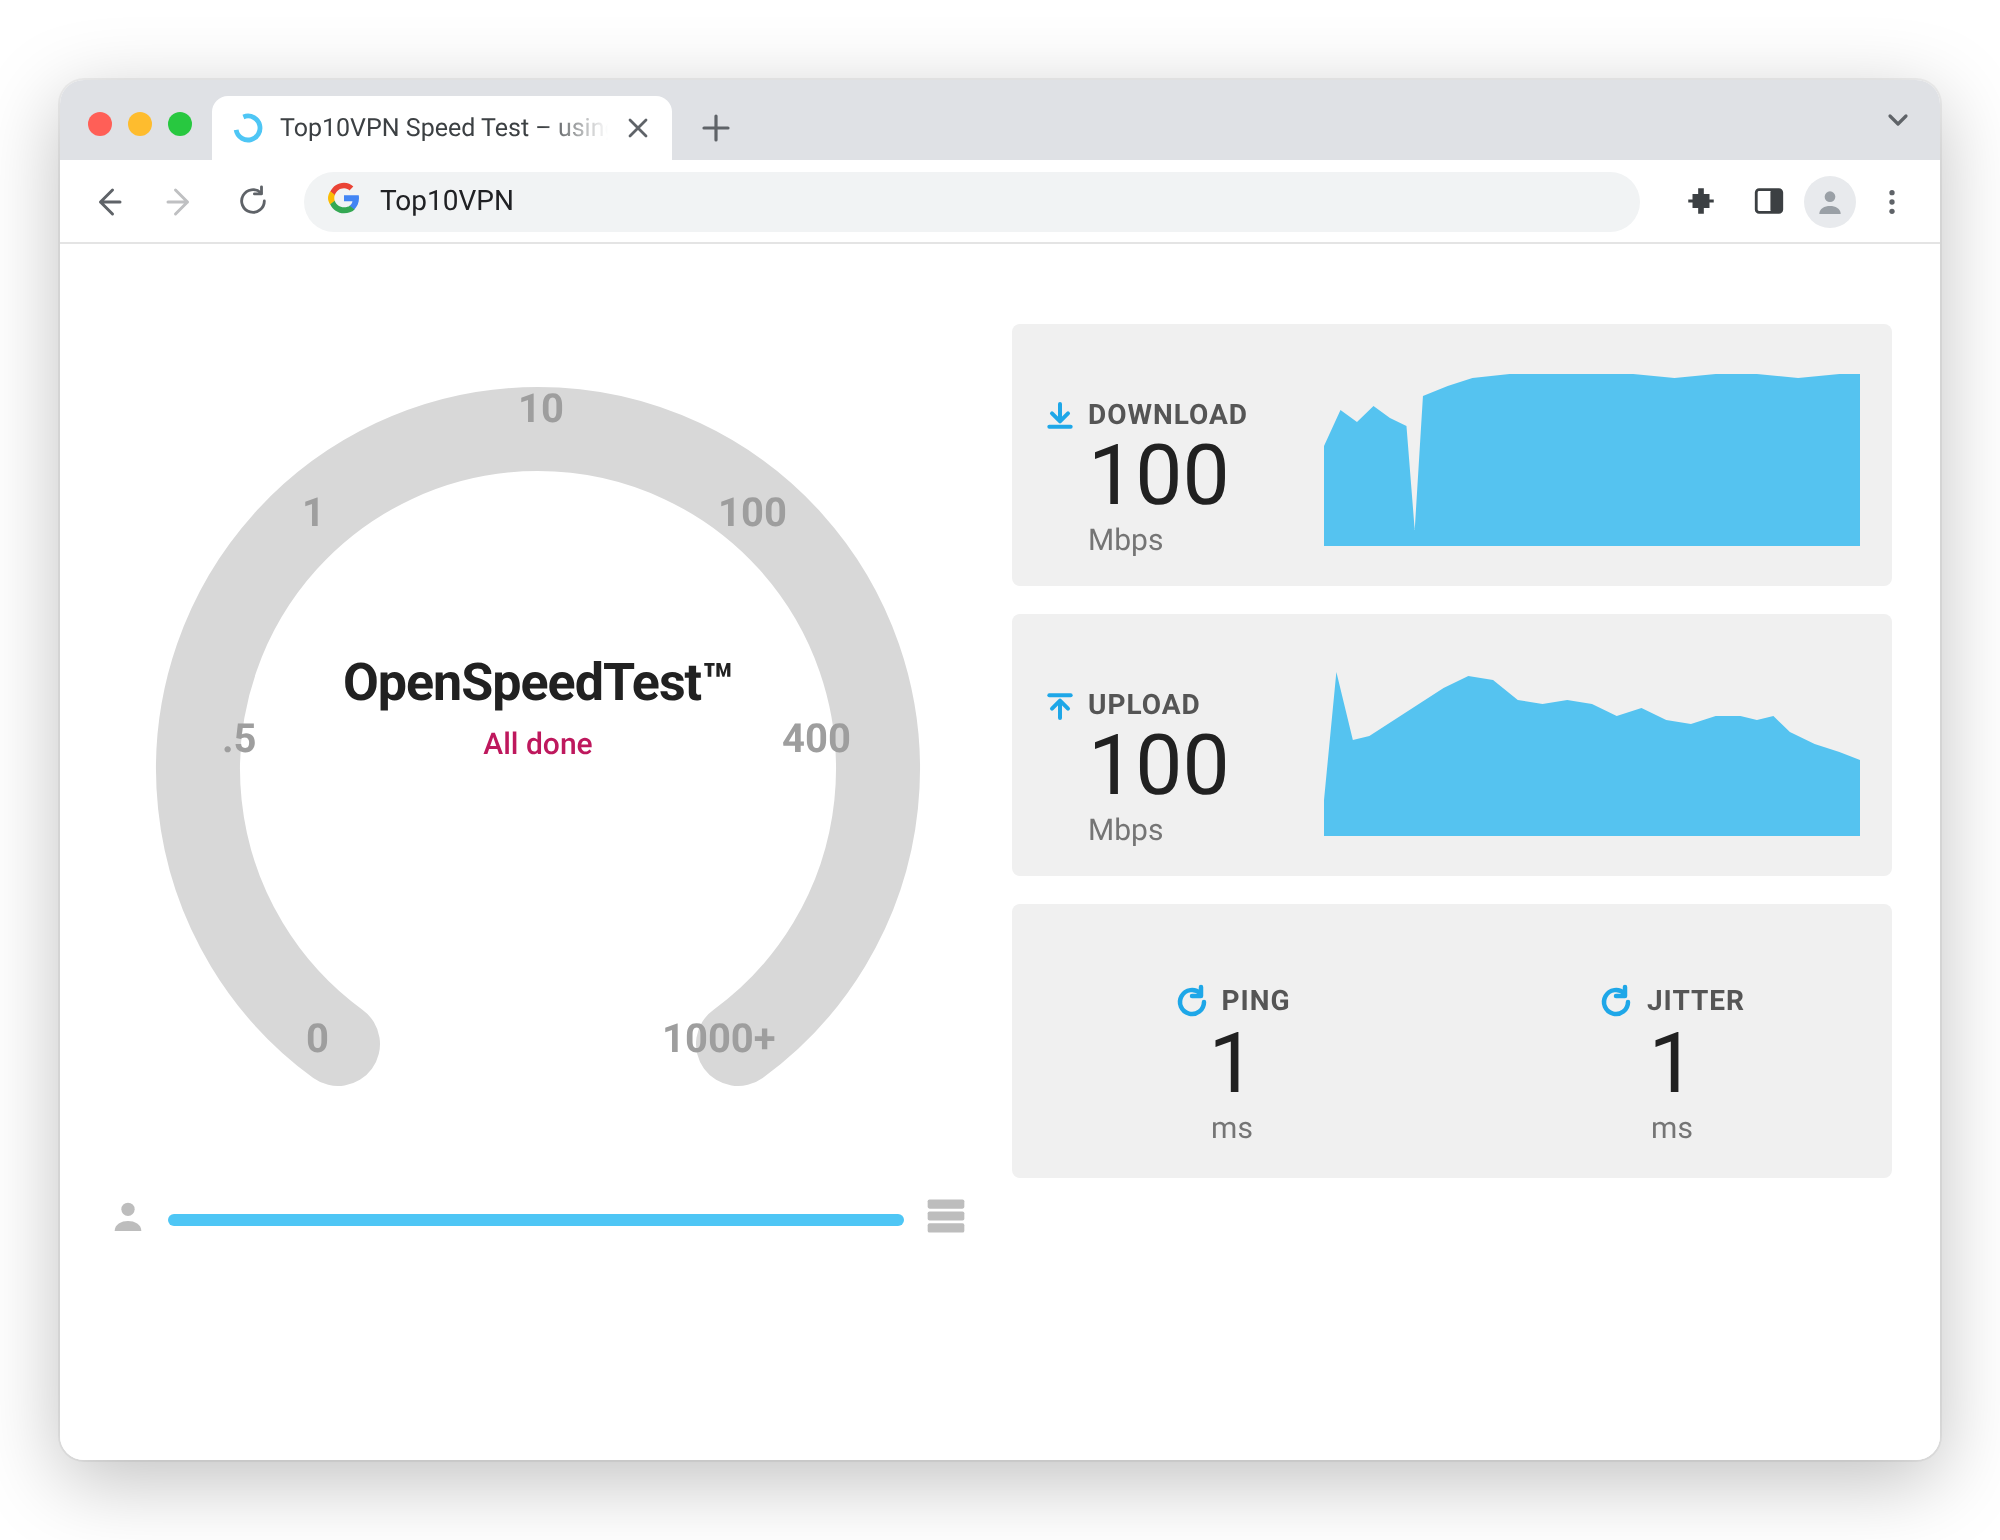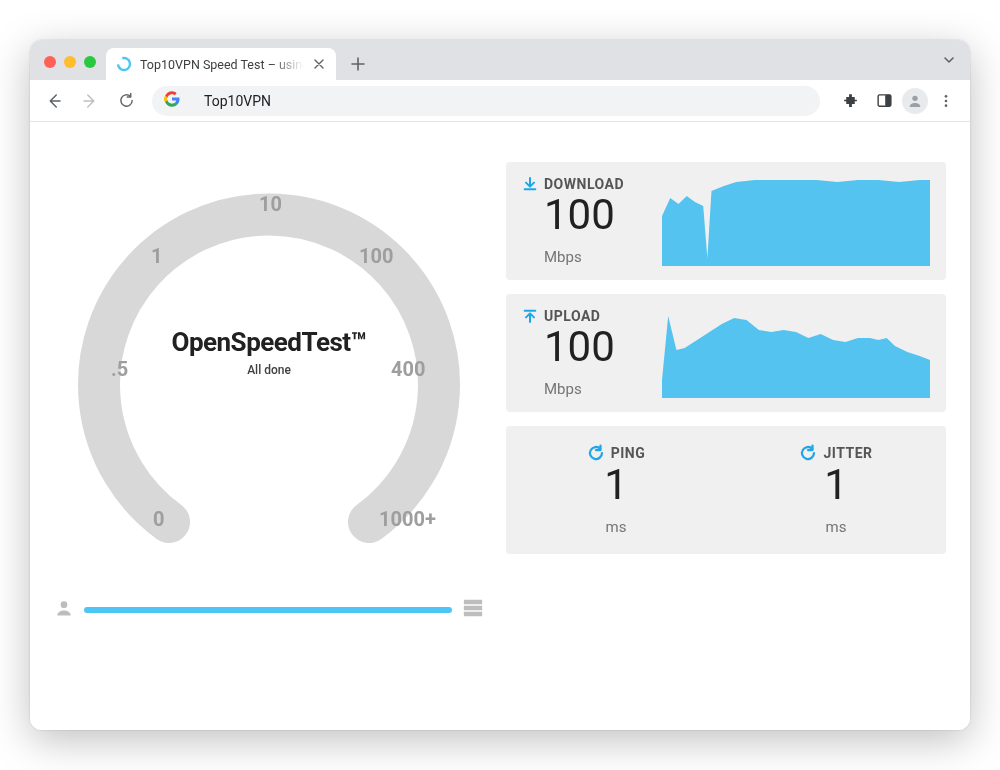--- a/index.html
+++ b/index.html
@@ -82,21 +82,21 @@
     color:#5f6368; cursor:pointer;
   }
   .icnbtn.disabled { color:#bfc0c2; }
   .omnibox {
     flex:1;
     height: 30px;
     background:#f1f3f4;
     border-radius: 15px;
     display:flex; align-items:center;
     padding: 0 12px;
-    gap: 24px;
+    gap: 10px;
     color:#202124;
     font-size: 14px;
     margin: 4px 6px;
   }
   .omnibox .gicon { flex:0 0 auto; }
   .right-icons { display:flex; align-items:center; gap:2px; margin-left:4px;}
   .avatar {
     width:26px; height:26px; border-radius:50%; background:#e8eaed;
     display:flex; align-items:center; justify-content:center; color:#5f6368;
   }
@@ -110,41 +110,41 @@
     flex: 0 0 430px;
     display:flex; flex-direction:column; align-items:center;
   }
   .gauge-wrap { position:relative; width: 420px; height: 420px; }
   .gauge-arc { position:absolute; inset:0; }
   .gauge-center {
     position:absolute; top: 165px; left:0; right:0;
     text-align:center;
   }
   .brand { font-size: 26px; font-weight: 700; color:#212121; letter-spacing:-0.5px;}
-  .status { font-size: 12px; color:#404040; margin-top:6px; font-weight:500;}
+  .status { font-size: 15px; color:#be185d; margin-top:6px; font-weight:500;}
   .tick { position:absolute; font-size:20px; color:#9e9e9e; font-weight:700;}
   .progressrow {
     width: 100%; display:flex; align-items:center; gap:10px; margin-top: 16px;
   }
   .progressbar {
     flex:1; height:6px; background:#e0e0e0; border-radius:3px; overflow:hidden;
   }
   .progressbar .fill { height:100%; background:#4ec6f5; width:100%; }
   .right { flex:1; display:flex; flex-direction:column; gap:14px; }
   .panel {
     background:#f0f0f0; border-radius:4px;
     display:flex; align-items:center;
     padding: 14px 16px;
     min-height: 118px;
   }
   .panel .meta { flex:0 0 140px; }
-  .metalabel { display:flex; align-items:center; gap:6px; font-size:14px; font-weight:700; color:#555; letter-spacing:0.5px;}
+  .metalabel { display:flex; align-items:center; gap:6px; font-size:14px; font-weight:700; color:#555; letter-spacing:0.5px;margin-top:24px;}
   .metalabel svg { flex:0 0 auto; }
   .bigval { font-size:42px; font-weight:400; color:#212121; line-height:1; margin-top:2px; margin-left:22px;}
-  .unit { font-size:15px; color:#757575; margin-left:22px; margin-top:12px;}
+  .unit { font-size:15px; color:#757575; margin-left:22px; margin-top:1px;}
   .spark { flex:1; height:90px; }
   .panel2 {
     background:#f0f0f0; border-radius:4px;
     display:flex;
     min-height: 128px;
   }
   .half { flex:1; display:flex; flex-direction:column; align-items:center; justify-content:center; padding:16px 20px;}
   .half .metalabel { justify-content:center; }
   .half .bigval { margin-left:0; text-align:center; }
   .half .unit { margin-left:0; text-align:center;}
@@ -246,21 +246,21 @@
       <div class="gauge-wrap">
         <svg class="gauge-arc" viewBox="0 0 420 420">
           <path d="M 110 360 A 170 170 0 1 1 310 360" fill="none" stroke="#d8d8d8" stroke-width="42" stroke-linecap="round"></path>
         </svg>
         <span class="tick" style="left:94px; top:345px;">0</span>
         <span class="tick" style="left:52px; top:195px;">.5</span>
         <span class="tick" style="left:92px; top:82px;">1</span>
         <span class="tick" style="left:200px; top:30px;">10</span>
         <span class="tick" style="left:300px; top:82px;">100</span>
         <span class="tick" style="left:332px; top:195px;">400</span>
-        <span class="tick" style="left:272px; top:345px;margin-left:48px;">1000+</span>
+        <span class="tick" style="left:272px; top:345px;">1000+</span>
         <div class="gauge-center">
           <div class="brand">OpenSpeedTest™</div>
           <div class="status">All done</div>
         </div>
       </div>
       <div class="progressrow">
         <span>
           <svg width="20" height="20" viewBox="0 0 24 24">
               <circle cx="12" cy="8" r="4" fill="#bdbdbd"></circle>
               <path d="M4 21c0-4 4-6 8-6s8 2 8 6" fill="#bdbdbd"></path>

